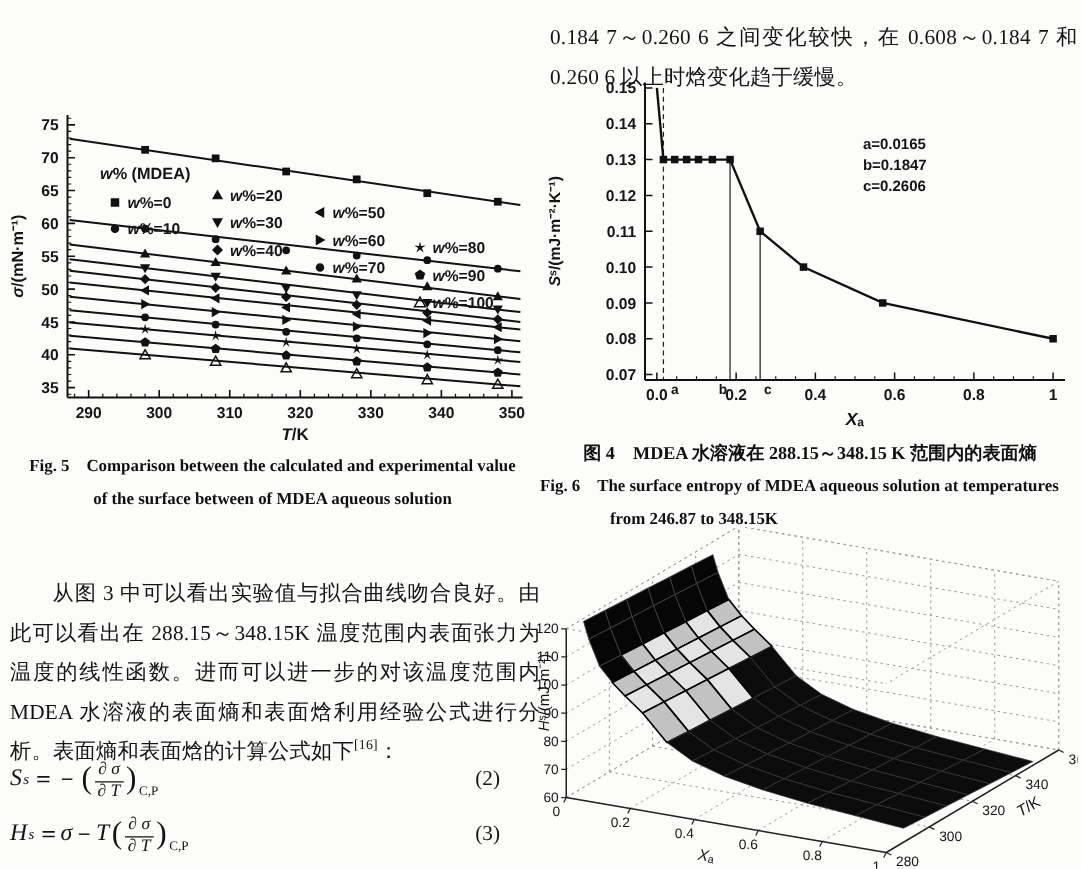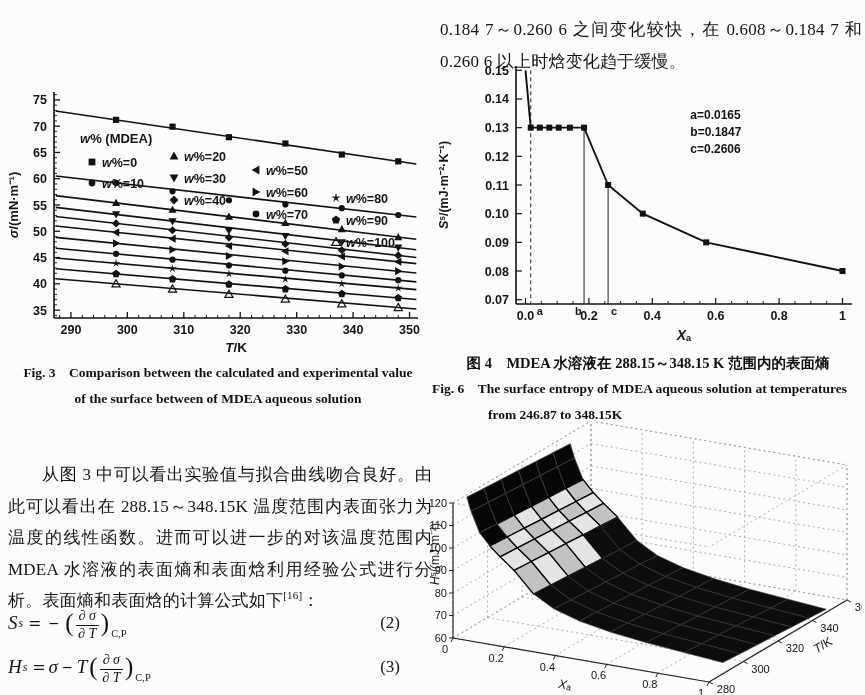--- a/index.html
+++ b/index.html
@@ -224,21 +224,21 @@
       <text x="262" y="132.5" font-size="12.5" font-weight="bold"><tspan font-style="italic">w</tspan><tspan>%=70</tspan></text>
       <path d="M332.00,107.10L332.90,110.76L336.66,110.49L333.46,112.47L334.88,115.96L332.00,113.53L329.12,115.96L330.54,112.47L327.34,110.49L331.10,110.76Z" fill="#111" stroke="none"></path>
       <text x="342" y="116.5" font-size="12.5" font-weight="bold"><tspan font-style="italic">w</tspan><tspan>%=80</tspan></text>
       <path d="M332.00,129.60L336.18,132.64L334.59,137.56L329.41,137.56L327.82,132.64Z" fill="#111" stroke="none"></path>
       <text x="342" y="138.5" font-size="12.5" font-weight="bold"><tspan font-style="italic">w</tspan><tspan>%=90</tspan></text>
       <path d="M332,151.6 L336.4,159.4 L327.6,159.4 Z" fill="none" stroke="#111" stroke-width="1.2"></path>
       <text x="342" y="160.5" font-size="12.5" font-weight="bold"><tspan font-style="italic">w</tspan><tspan>%=100</tspan></text>
     </svg>
 
   <div class="caps center" style="left:4px;top:360px;width:428px;line-height:26px;">
-    <span class="cap-line cap-en">Fig. 3　Comparison between the calculated and experimental value</span>
+    <span class="cap-line cap-en">Fig. 5　Comparison between the calculated and experimental value</span>
     <span class="cap-line cap-en">of the surface between of MDEA aqueous solution</span>
   </div>
 
   <p class="para indent" style="left:8px;top:442px;width:424px;"><span>从图 3 中可以看出实验值与拟合曲线吻合良好。由此可以看出在 288.15～348.15K 温度范围内表面张力为温度的线性函数。进而可以进一步的对该温度范围内 MDEA 水溶液的表面熵和表面焓利用经验公式进行分析。表面熵和表面焓的计算公式如下</span><sup class="ref">[16]</sup><span>：</span></p>
 
   <div class="equation" style="left:8px;top:606px;">
     <span class="eq-main">
       <span class="it">S</span>
         <sup class="eq-sup">s</sup>
         <span class="up">＝－</span>

